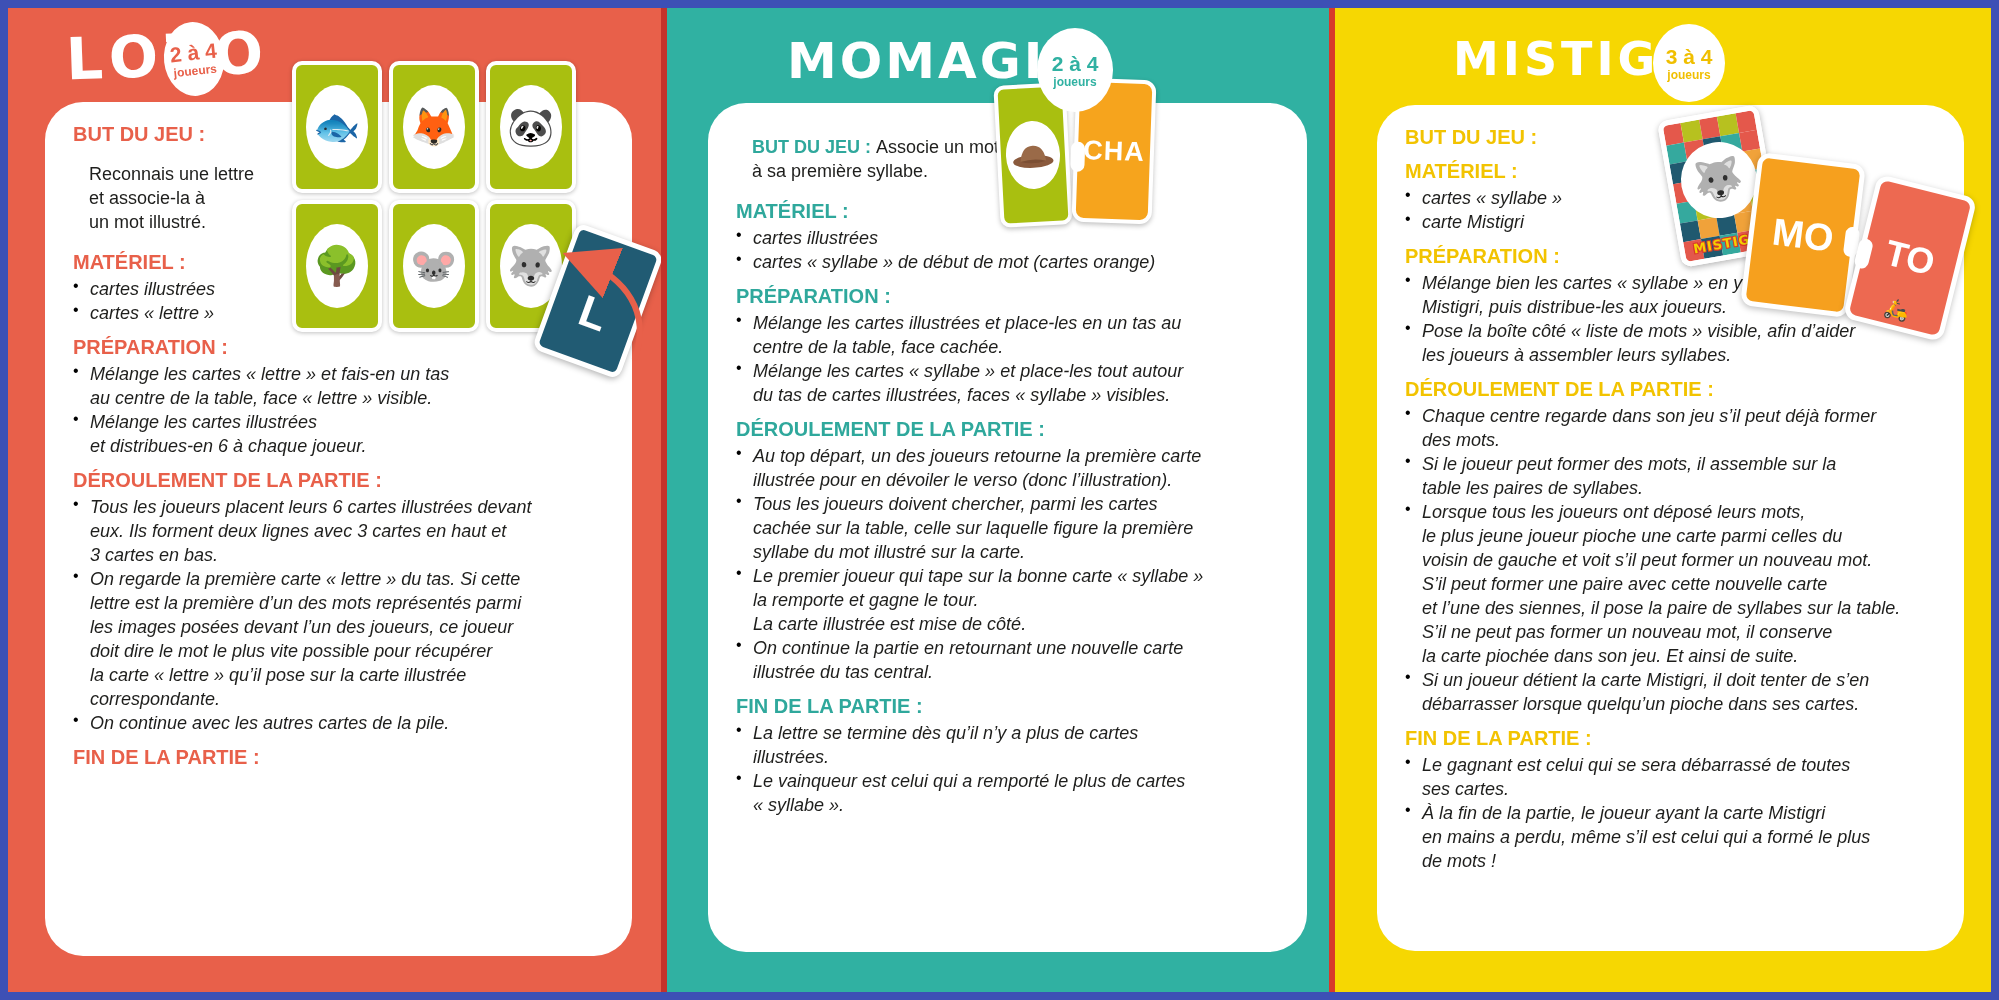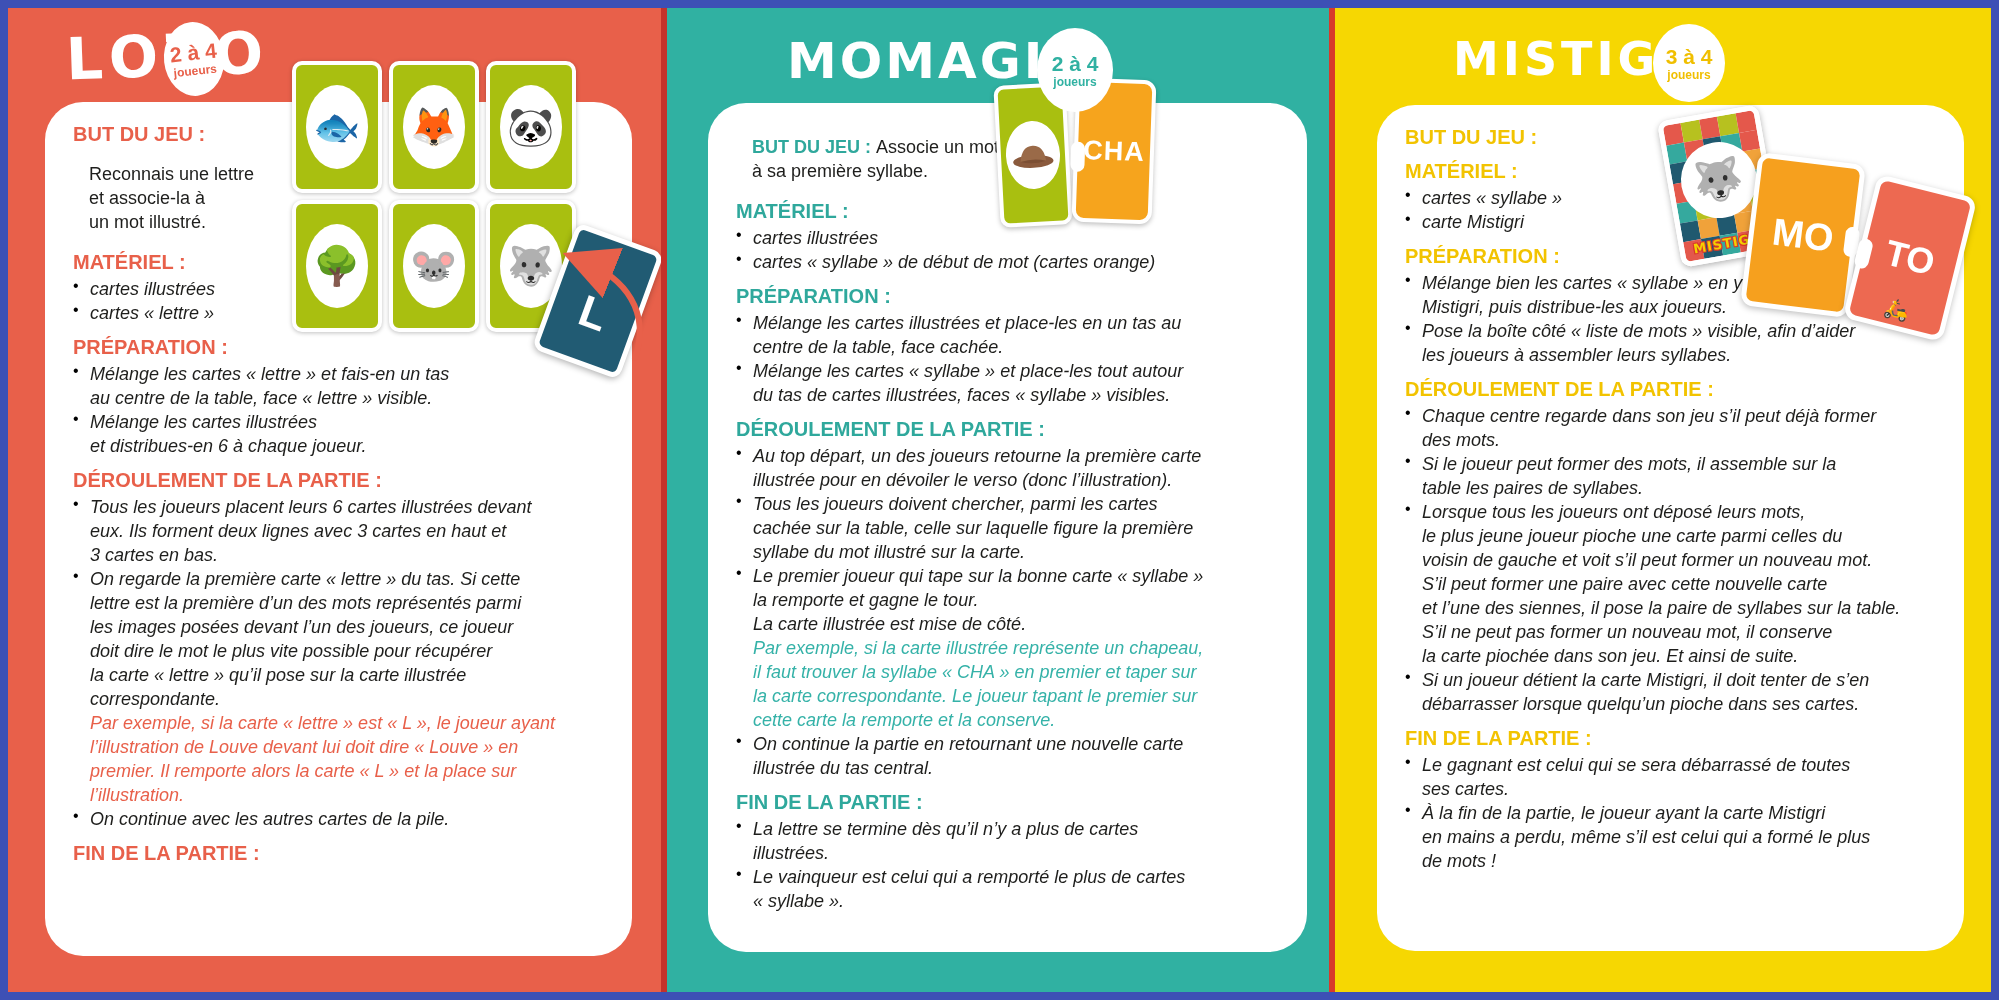--- a/index.html
+++ b/index.html
@@ -152,24 +152,20 @@
             </div>
             <div class="bullet">
               <span class="dot">•</span>
               <span class="bullet-text pre">On regarde la première carte « lettre » du tas. Si cette
 lettre est la première d’un des mots représentés parmi
 les images posées devant l’un des joueurs, ce joueur
 doit dire le mot le plus vite possible pour récupérer
 la carte « lettre » qu’il pose sur la carte illustrée
 correspondante.</span>
             </div>
-            <p class="example pre">Par exemple, si la carte « lettre » est « L », le joueur ayant
-l’illustration de Louve devant lui doit dire « Louve » en
-premier. Il remporte alors la carte « L » et la place sur
-l’illustration.</p>
             <div class="bullet">
               <span class="dot">•</span>
               <span class="bullet-text pre">On continue avec les autres cartes de la pile.</span>
             </div>
           </div>
           <div class="rules-section">
             <div class="heading">FIN DE LA PARTIE :</div>
           </div>
         </div>
     </div>
@@ -267,24 +263,20 @@
               <span class="bullet-text pre">Tous les joueurs doivent chercher, parmi les cartes
 cachée sur la table, celle sur laquelle figure la première
 syllabe du mot illustré sur la carte.</span>
             </div>
             <div class="bullet">
               <span class="dot">•</span>
               <span class="bullet-text pre">Le premier joueur qui tape sur la bonne carte « syllabe »
 la remporte et gagne le tour.
 La carte illustrée est mise de côté.</span>
             </div>
-            <p class="example pre">Par exemple, si la carte illustrée représente un chapeau,
-il faut trouver la syllabe « CHA » en premier et taper sur
-la carte correspondante. Le joueur tapant le premier sur
-cette carte la remporte et la conserve.</p>
             <div class="bullet">
               <span class="dot">•</span>
               <span class="bullet-text pre">On continue la partie en retournant une nouvelle carte
 illustrée du tas central.</span>
             </div>
           </div>
           <div class="rules-section">
             <div class="heading">FIN DE LA PARTIE :</div>
             <div class="bullet">
               <span class="dot">•</span>

